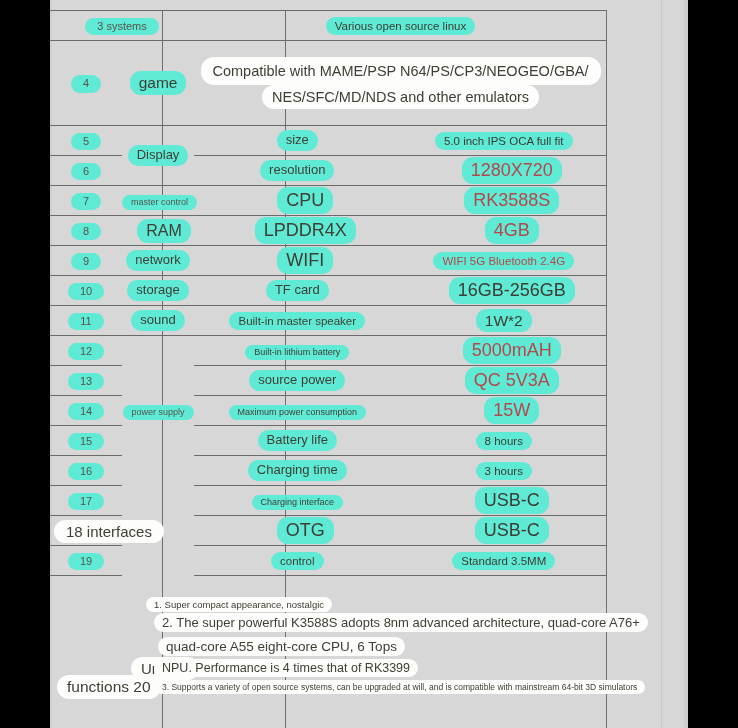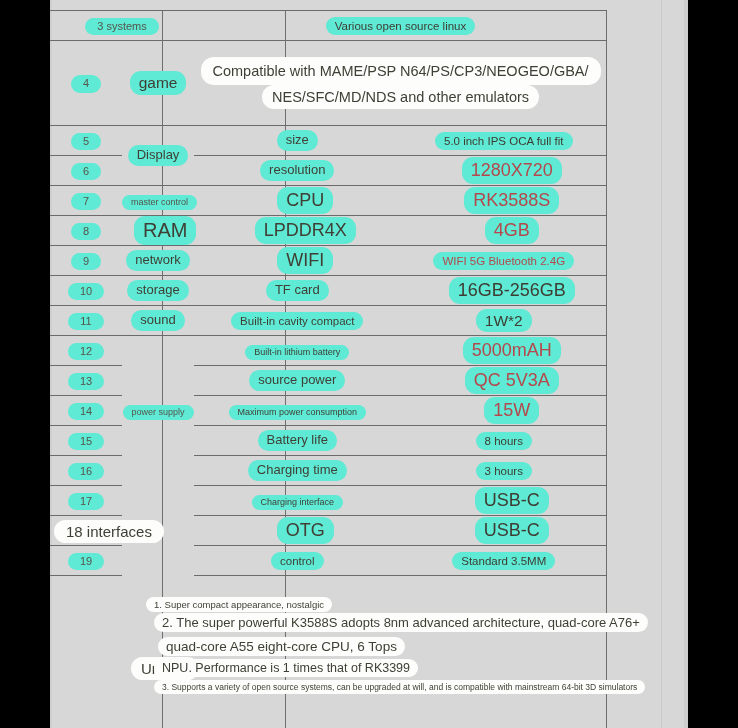--- a/index.html
+++ b/index.html
@@ -68,21 +68,21 @@
   .num{width:112px;}
   .lbl{width:50px;}
   .mid{width:123px;}
   .val{width:321px;}
 
   .t-xs{font-size:9px;}
   .t-sm{font-size:11.5px;text-align:center;}
   .t-md{font-size:13px;}
   .t-lg{font-size:15.5px;}
   .t-xl{font-size:18px;margin-left:16px;}
-  .t-xxl{font-size:20px;margin-left:12px;}
+  .t-xxl{font-size:16px;margin-left:12px;}
 
   .red{color:#b4484c;}
   .dark{color:#3d3d33;}
   .grey{color:#55554c;}
 
   
   .spanpill{
     position:absolute;
     z-index:5;
     background:#fdfdfb;
@@ -252,21 +252,21 @@
       </tr>
 
       <tr>
         <td class="num">
           <span class="pill">11</span>
         </td>
         <td class="lbl">
           <span class="pill t-md">sound</span>
         </td>
         <td class="mid">
-          <span class="pill t-sm">Built-in cavity compact</span>
+          <span class="pill t-sm">Built-in master speaker</span>
         </td>
         <td class="val">
           <span class="pill t-lg dark">1W*2</span>
         </td>
       </tr>
 
       <tr>
         <td class="num">
           <span class="pill">12</span>
         </td>
@@ -364,21 +364,22 @@
         <td class="val">
           <span class="pill t-sm dark">Standard 3.5MM</span>
         </td>
       </tr>
 
     </tbody>
   </table>
 
   <div class="uf">
     <div id="ufa">Unique</div>
+    <div id="ufb">functions 20</div>
 
     <div class="uf-line" id="uf1">1. Super compact appearance, nostalgic</div>
     <div class="uf-line" id="uf2">2. The super powerful K3588S adopts 8nm advanced architecture, quad-core A76+</div>
     <div class="uf-line" id="uf3">quad-core A55 eight-core CPU, 6 Tops</div>
-    <div class="uf-line" id="uf4">NPU. Performance is 1 times that of RK3399</div>
+    <div class="uf-line" id="uf4">NPU. Performance is 4 times that of RK3399</div>
     <div class="uf-line" id="uf5">3. Supports a variety of open source systems, can be upgraded at will, and is compatible with mainstream 64-bit 3D simulators</div>
   </div>
 
 </div>
 
 </body></html>

